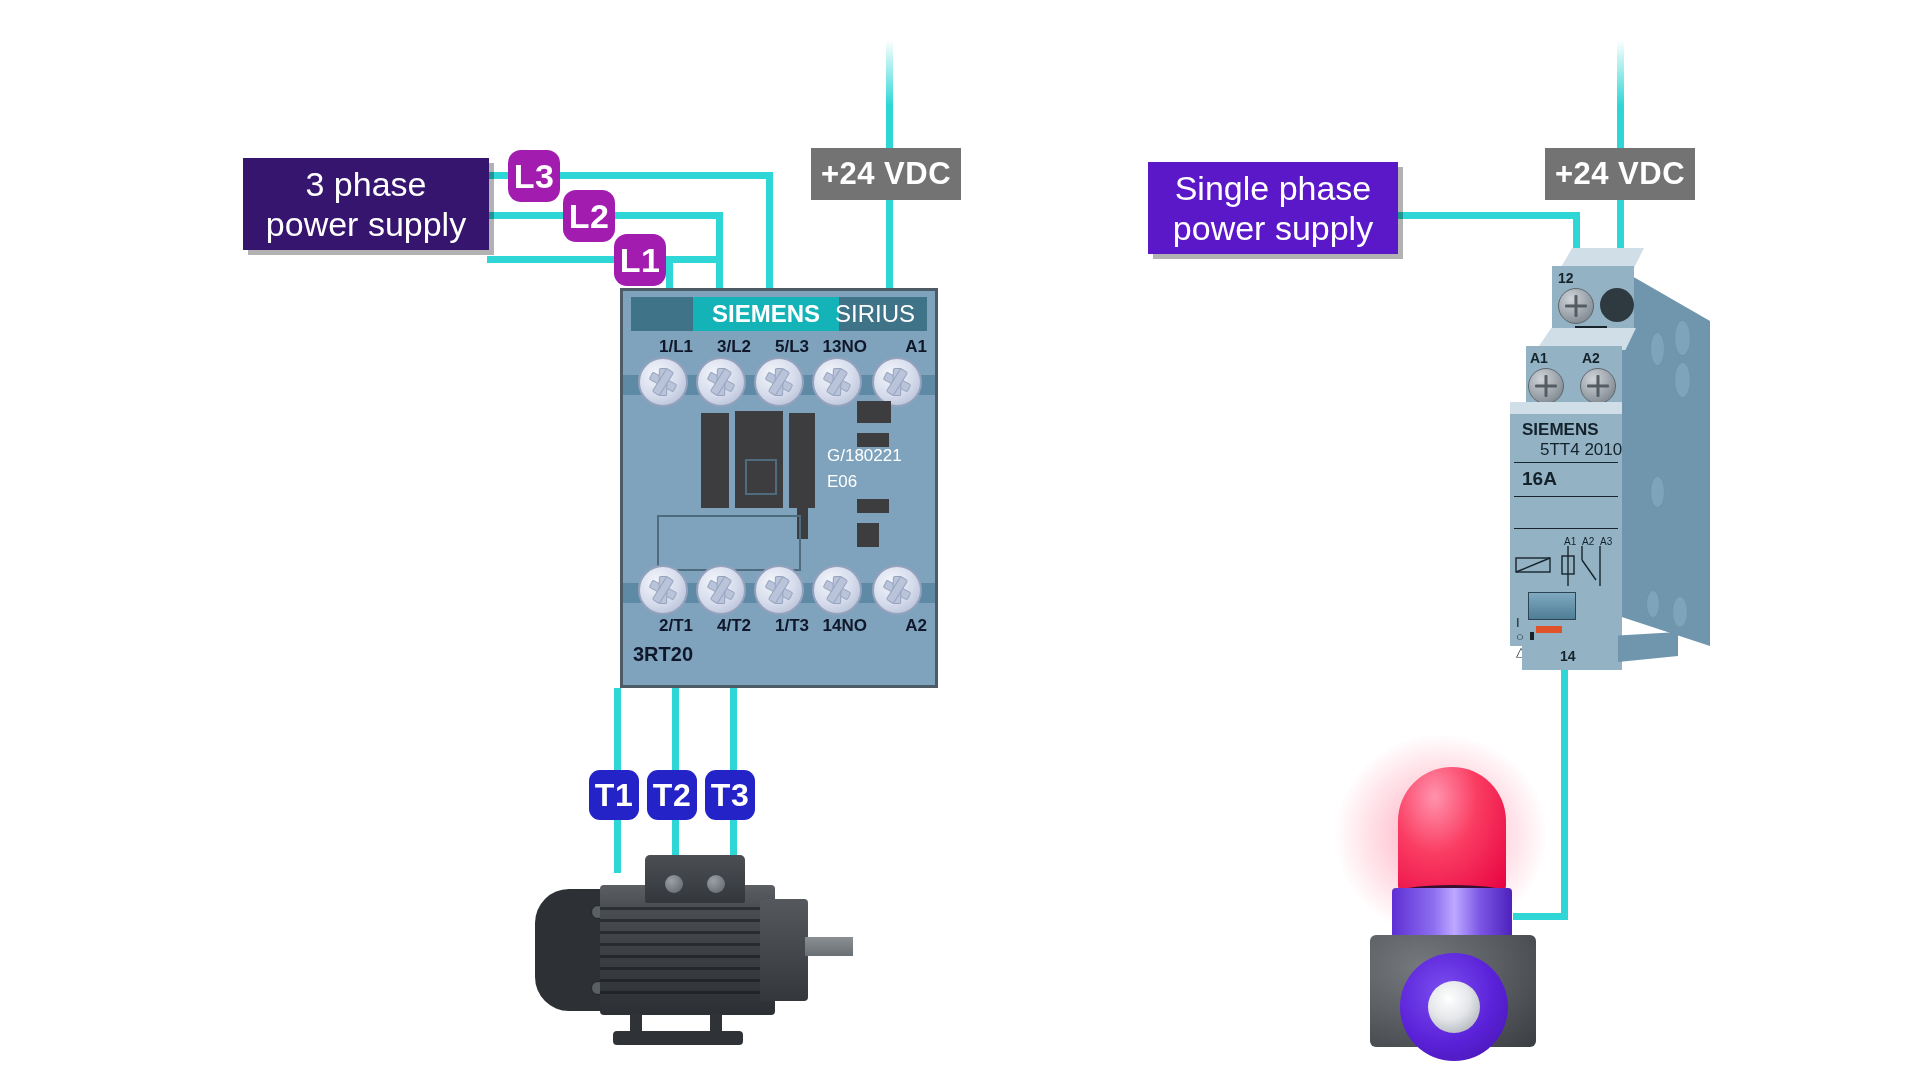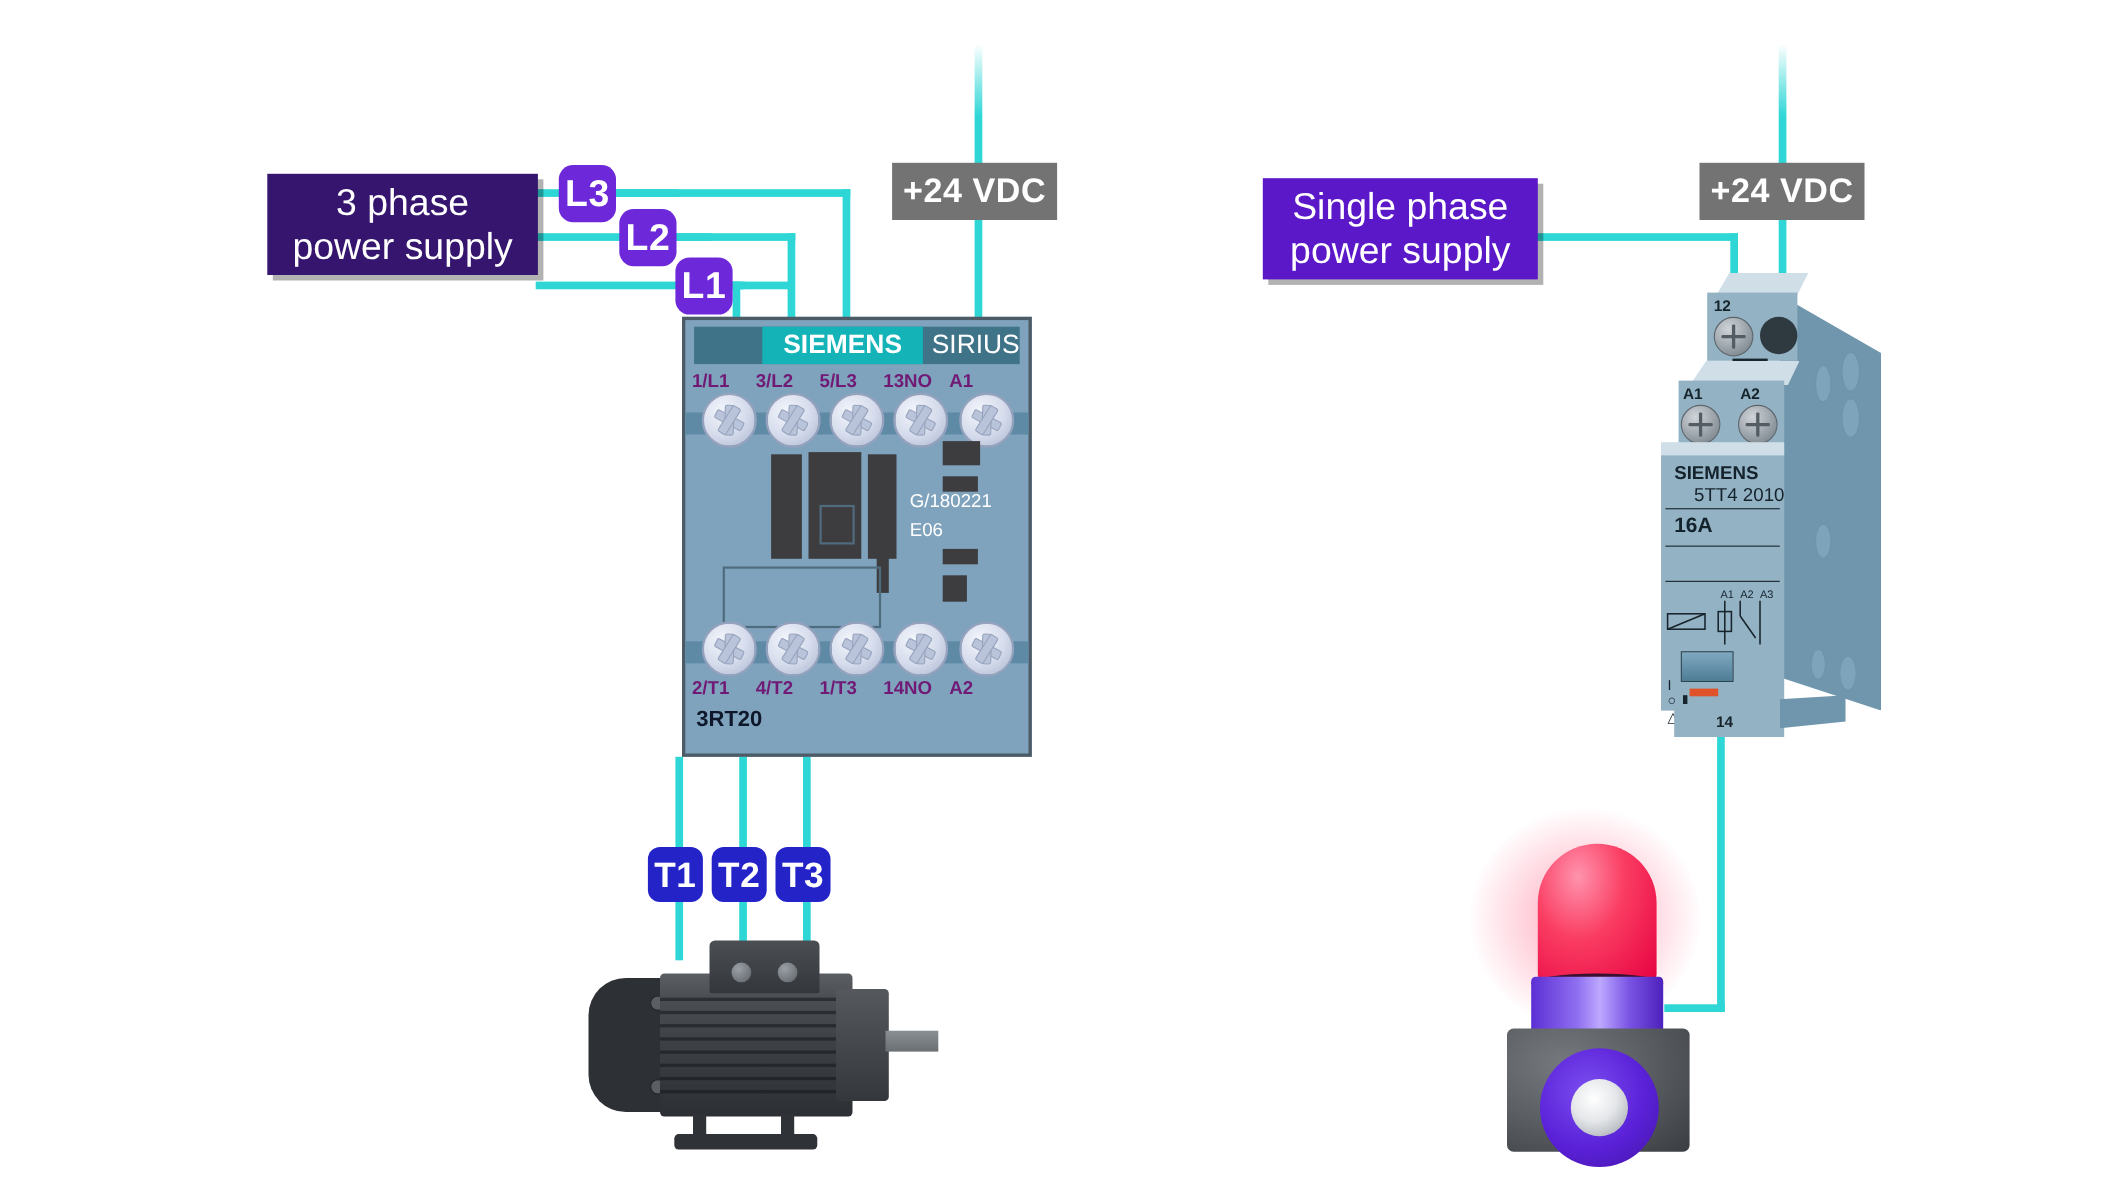--- a/index.html
+++ b/index.html
@@ -8,43 +8,43 @@
 
   
   .wire{position:absolute;background:#2ed6d6;}
   .wire.h{height:7px;}
   .wire.v{width:7px;}
   .wire-fade-top{background:linear-gradient(to bottom,rgba(46,214,214,0) 0%,#2ed6d6 55%);}
 
   
   .chip{position:absolute;display:flex;align-items:center;justify-content:center;
         color:#fff;font-weight:700;letter-spacing:.5px;}
-  .chip-L{background:#6d28d9;border-radius:13px;width:52px;height:52px;font-size:34px;}
+  .chip-L{background:#a21caf;border-radius:13px;width:52px;height:52px;font-size:34px;}
   .chip-T{background:#2323c8;border-radius:11px;width:50px;height:50px;font-size:32px;}
 
   .psu{position:absolute;color:#fff;display:flex;flex-direction:column;
        align-items:center;justify-content:center;line-height:1.18;
        font-size:34px;box-shadow:5px 5px 0 rgba(0,0,0,.30);}
   .psu span{display:block;white-space:nowrap;}
   .psu-3ph{background:#36156e;}
   .psu-1ph{background:#5a18c8;}
 
   .vdc{position:absolute;background:#737373;color:#fff;font-size:31px;font-weight:600;
        display:flex;align-items:center;justify-content:center;letter-spacing:.5px;}
 
   
   #contactor{position:absolute;left:620px;top:288px;width:318px;height:400px;
              background:#7fa3bd;border:3px solid #4d5b66;box-sizing:border-box;}
   .ct-topbar{position:absolute;left:8px;top:6px;right:8px;height:34px;background:#3f7388;}
   .ct-siemens{position:absolute;right:96px;top:6px;width:146px;height:34px;background:#13b3b8;
               color:#fff;font-size:24px;font-weight:700;display:flex;align-items:center;justify-content:center;}
-  .ct-sirius{position:absolute;right:4px;top:6px;width:88px;height:34px;color:#fff;font-size:24px;
+  .ct-sirius{position:absolute;right:16px;top:6px;width:88px;height:34px;color:#fff;font-size:24px;
              display:flex;align-items:center;justify-content:center;}
   .ct-strip{position:absolute;left:0;right:0;height:20px;background:#5f8aa6;}
-  .ct-term-label{position:absolute;color:#701a75;font-size:17px;font-weight:700;text-align:left;width:64px;}
+  .ct-term-label{position:absolute;color:#0f172a;font-size:17px;font-weight:700;text-align:right;width:64px;}
   .screw{position:absolute;width:46px;height:46px;border-radius:50%;
          background:radial-gradient(circle at 36% 32%,#f2f5fb 0%,#d6dcec 52%,#aab6cf 100%);
          border:2px solid #95a2bd;}
   .screw::before,.screw::after{content:"";position:absolute;left:50%;top:50%;width:26px;height:7px;
          background:#b9c4da;border:1px solid #97a3bd;border-radius:2px;transform-origin:center;}
   .screw::before{transform:translate(-50%,-50%) rotate(28deg);}
   .screw::after{transform:translate(-50%,-50%) rotate(-58deg);}
   .screw i{position:absolute;left:50%;top:50%;width:26px;height:7px;background:#b9c4da;
          border:1px solid #97a3bd;border-radius:2px;transform:translate(-50%,-50%) rotate(92deg);}
   .ct-block{position:absolute;background:#3d3d40;}

